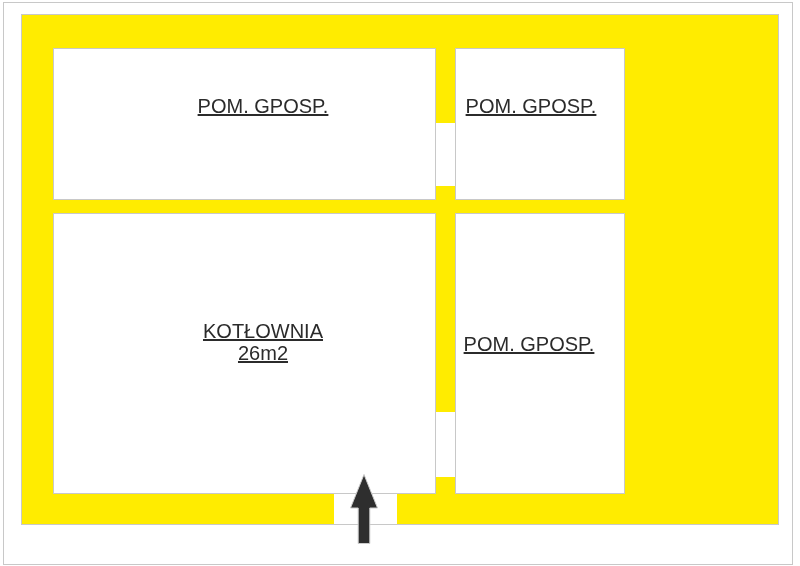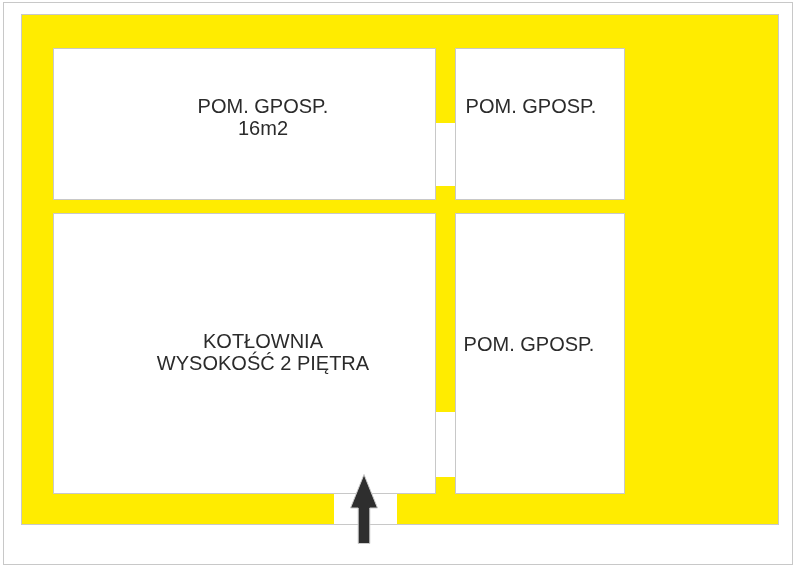--- a/index.html
+++ b/index.html
@@ -42,25 +42,26 @@
   .opening-right-door { left: 436px; top: 412px; width: 19px; height: 65px; }
   .opening-entrance   { left: 334px; top: 494px; width: 63px; height: 30px; }
 
   .label {
     color: #2b2b2b;
     font-size: 20px;
     line-height: 22px;
     text-align: center;
     transform: translateX(-50%);
     white-space: nowrap;
+    text-decoration: underline;
   }
   .label span { display: block; }
   .label-top-left  { left: 263px; top: 95px; }
   .label-top-right { left: 531px; top: 95px; }
-  .label-boiler    { left: 263px; top: 330px; }
+  .label-boiler    { left: 263px; top: 320px; }
   .label-mid-right { left: 529px; top: 333px; }
 
   .entrance-arrow { left: 350px; top: 474px; }
 </style>
 </head>
 <body>
 
 <div class="abs page-border"></div>
 
 <div class="abs plan"></div>
@@ -69,30 +70,29 @@
 <div class="abs room room-top-right"></div>
 <div class="abs room room-boiler"></div>
 <div class="abs room room-mid-right"></div>
 
 <div class="abs opening opening-top-door"></div>
 <div class="abs opening opening-right-door"></div>
 <div class="abs opening opening-entrance"></div>
 
 <div class="abs label label-top-left">
   <span>POM. GPOSP.</span>
-  <span>16m2</span>
 </div>
 
 <div class="abs label label-top-right">
   <span>POM. GPOSP.</span>
 </div>
 
 <div class="abs label label-boiler">
   <span>KOTŁOWNIA</span>
-  <span>WYSOKOŚĆ 2 PIĘTRA</span>
+  <span>26m2</span>
 </div>
 
 <div class="abs label label-mid-right">
   <span>POM. GPOSP.</span>
 </div>
 
 <svg class="abs entrance-arrow" width="28" height="70" viewBox="0 0 28 70">
   <polygon points="14,0.5 27.5,34 19.8,34 19.8,69.5 8.2,69.5 8.2,34 0.5,34" fill="#2e2e2e" stroke="#cccccc" stroke-width="1"></polygon>
 </svg>
 

